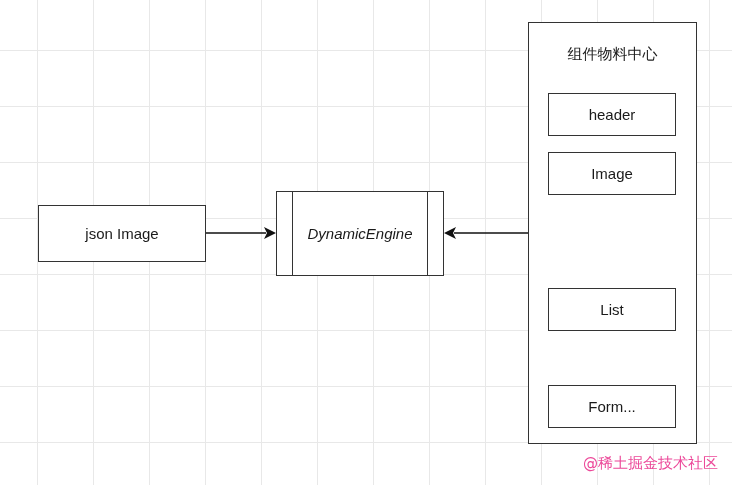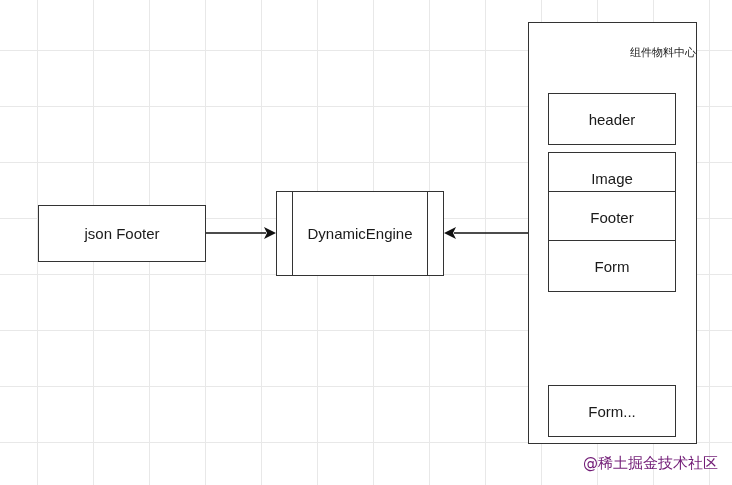--- a/index.html
+++ b/index.html
@@ -14,59 +14,56 @@
     font-family: "Liberation Sans", sans-serif;
     color: #1a1a1a;
   }
   .box {
     position: absolute; box-sizing: border-box;
     border: 1.5px solid #333; background: #fff;
     display: flex; align-items: center; justify-content: center;
     font-size: 15px;
   }
   #schema-box { left: 38px; top: 205px; width: 168px; height: 57px; }
-  #engine-box { left: 276px; top: 191px; width: 168px; height: 85px; }
+  #engine-box { left: 276px; top: 191px; width: 168px; height: 85px; font-style: italic; }
   #engine-box .bar { position: absolute; top: 0; bottom: 0; width: 0; border-left: 1.5px solid #333; }
   #engine-box .bar.l { left: 15px; }
   #engine-box .bar.r { right: 15px; }
   #center-box { left: 528px; top: 22px; width: 169px; height: 422px; display: block; }
-  #center-title { position: absolute; left: 0; right: 0; top: 22px; text-align: right; font-size: 11px; }
-  .item { position: absolute; left: 19px; width: 128px; height: 52px; }
+  #center-title { position: absolute; left: 0; right: 0; top: 22px; text-align: center; font-size: 15px; }
+  .item { position: absolute; left: 19px; width: 128px; height: 43px; }
   svg.arrows { position: absolute; left: 0; top: 0; }
   #watermark {
     position: absolute; right: 14px; bottom: 12px;
-    color: #701a75; font-size: 15px; font-family: "DejaVu Sans", sans-serif;
+    color: #ec4899; font-size: 15px; font-family: "DejaVu Sans", sans-serif;
   }
 </style>
 </head>
 <body>
 
 <div class="box" id="schema-box">
-  <span>json Footer</span>
+  <span>json Image</span>
 </div>
 
 <div class="box" id="engine-box">
   <div class="bar l"></div>
   <span>DynamicEngine</span>
   <div class="bar r"></div>
 </div>
 
 <div class="box" id="center-box">
   <div id="center-title">组件物料中心</div>
   <div class="box item" style="top:70px">
       <span>header</span>
     </div>
   <div class="box item" style="top:129px">
       <span>Image</span>
     </div>
-  <div class="box item" style="top:168px">
-      <span>Footer</span>
-    </div>
-  <div class="box item" style="top:217px">
-      <span>Form</span>
+  <div class="box item" style="top:265px">
+      <span>List</span>
     </div>
   <div class="box item" style="top:362px">
       <span>Form...</span>
     </div>
 </div>
 
 <svg class="arrows" width="732" height="485">
   <g>
     <line x1="206" y1="233" x2="266" y2="233" stroke="#111" stroke-width="1.5"></line>
     <path d="M276 233 L264 227 L267 233 L264 239 Z" fill="#111"></path>

